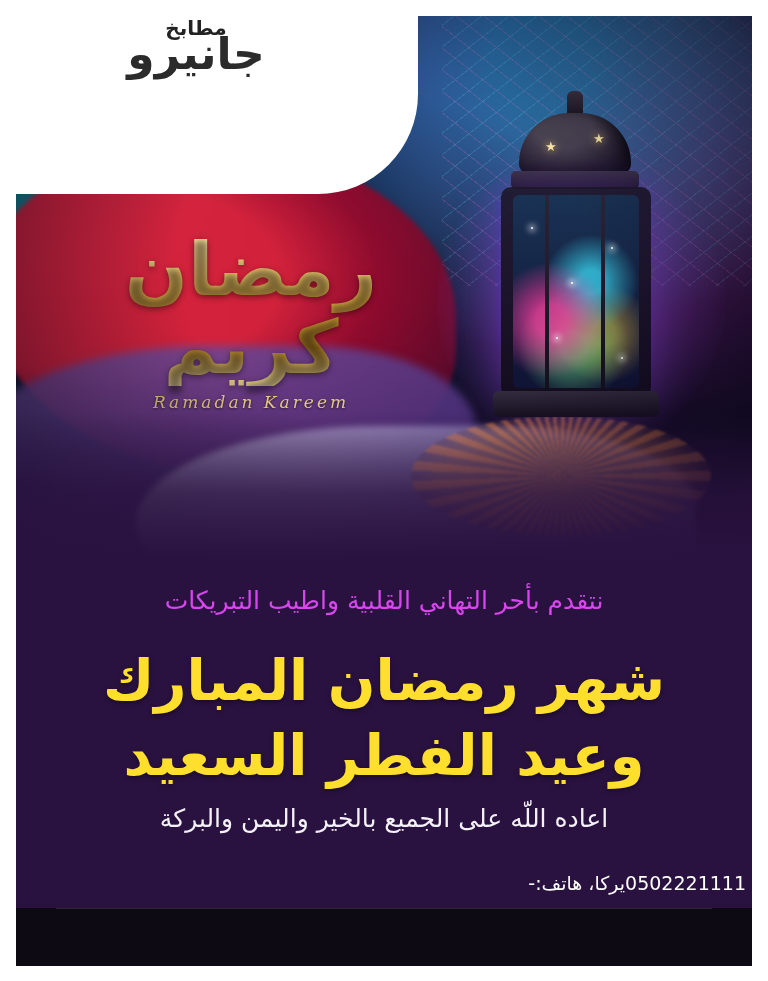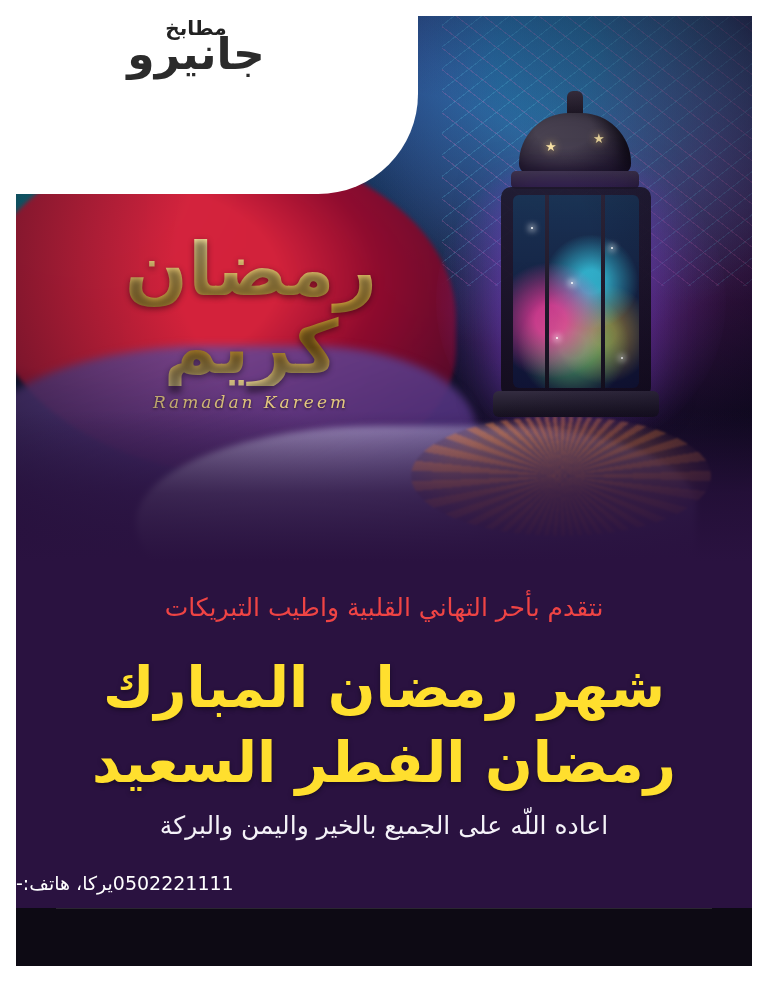--- a/index.html
+++ b/index.html
@@ -306,24 +306,23 @@
     left: 0;
     top: 545px;
     width: 736px;
     padding-top: 18px;
     text-align: center;
     direction: rtl;
   }
   .greet-line {
     font-family: "DejaVu Sans", sans-serif;
     font-size: 25px;
-    color: #ef4444;
+    color: #d946ef;
     line-height: 1.75;
     letter-spacing: 0px;
-    margin-top: 7px;
   }
   .headline {
     margin-top: 20px;
     font-family: "DejaVu Sans", sans-serif;
     font-size: 56px;
     font-weight: bold;
     color: #ffdf2e;
     line-height: 1.35;
     text-shadow: 0 2px 5px rgba(0,0,0,0.4);
   }
@@ -349,21 +348,21 @@
     right: 40px;
     top: 0;
     height: 1px;
     background: rgba(255,255,255,0.12);
   }
   .contact {
     position: absolute;
     left: 0;
     right: 0;
     top: -36px;
-    text-align: left;
+    text-align: right;
     direction: rtl;
     font-family: "DejaVu Sans", sans-serif;
     font-size: 19px;
     color: #ffffff;
   }
   .contact .phone {
     direction: ltr;
     unicode-bidi: embed;
     display: inline-block;
     margin-right: 6px;
@@ -417,21 +416,21 @@
     <div class="brand-inner">
       <div class="brand-top">مطابخ</div>
       <div class="brand-name">جانيرو</div>
     </div>
   </div>
 
   <div class="message">
     <div class="greet-line">نتقدم بأحر التهاني القلبية واطيب التبريكات</div>
     <div class="headline">
       <div>شهر رمضان المبارك</div>
-      <div>رمضان الفطر السعيد</div>
+      <div>وعيد الفطر السعيد</div>
     </div>
     <div class="dua">اعاده اللّه على الجميع بالخير واليمن والبركة</div>
   </div>
 
   <div class="footer">
     <div class="rule"></div>
     <div class="contact">
       <span class="phone">0502221111</span><span>يركا، هاتف:-</span>
     </div>
   </div>

